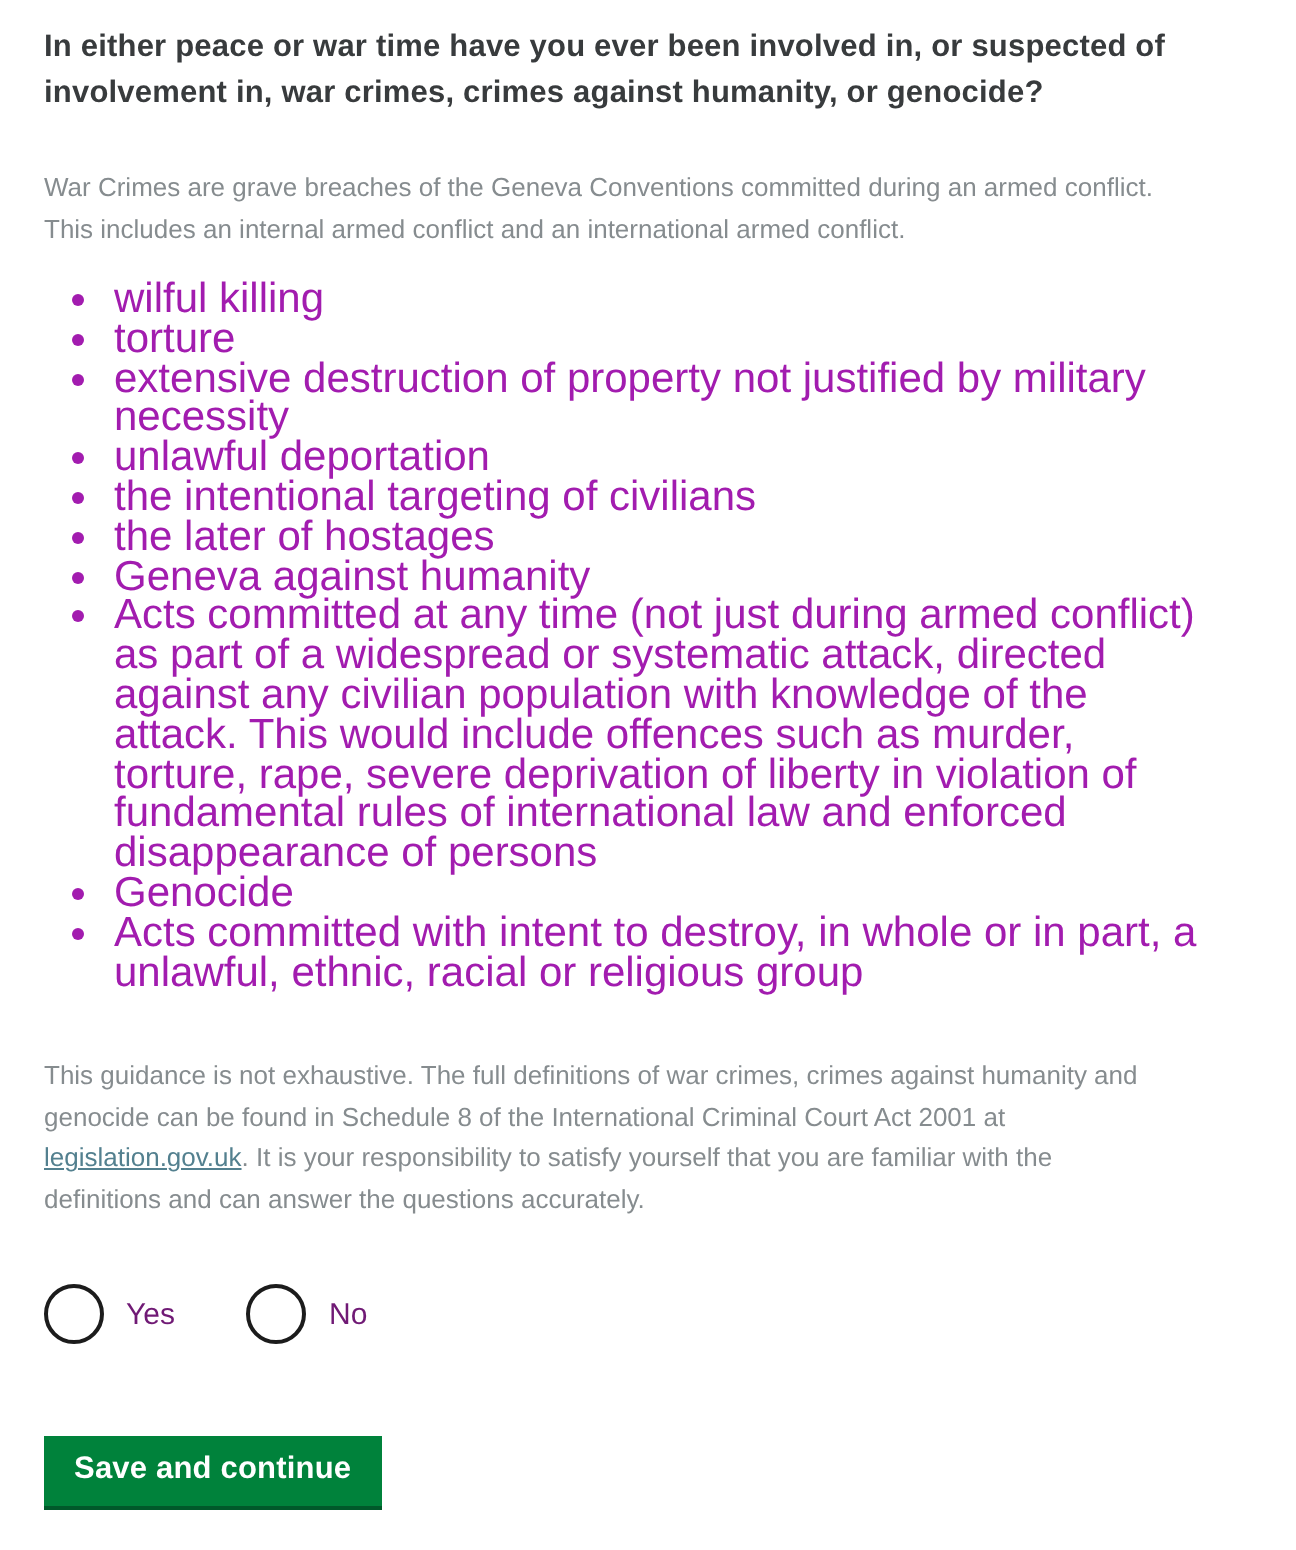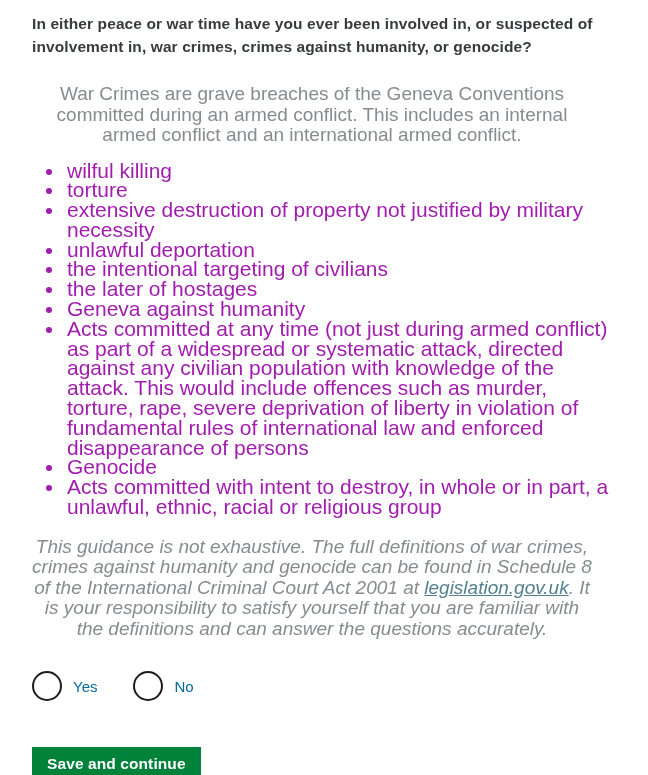--- a/index.html
+++ b/index.html
@@ -5,53 +5,52 @@
   * { margin: 0; padding: 0; box-sizing: border-box; }
   html, body {
     width: 648px;
     background: #ffffff;
     font-family: "Liberation Sans", "DejaVu Sans", sans-serif;
   }
   .page {
     width: 648px;
     height: 775px;
     background: #ffffff;
-    padding: 12px 28px 0 32px;
+    padding: 12px 28px 0 22px;
     overflow: hidden;
   }
   .question-heading {
     color: #383b3d;
     font-size: 15.5px;
     line-height: 23px;
     font-weight: 700;
     max-width: 575px;
     letter-spacing: 0.1px;
   }
   .body-text {
     color: #868c8f;
-    font-size: 19px;
+    font-size: 13px;
     line-height: 20.5px;
     max-width: 560px;
-    text-align: center;
   }
   .para-war-crimes { margin-top: 26px; }
   .para-list-intro { margin-top: 20px; }
   ul.acts-list {
     margin-top: 15px;
     padding-left: 33px;
     list-style: disc outside;
   }
   ul.acts-list li {
     color: #a21caf;
     font-size: 21px;
     line-height: 19.8px;
     max-width: 545px;
     padding-left: 2px;
   }
-  .guidance-para { margin-top: 20px; max-width: 560px; font-style: italic; }
+  .guidance-para { margin-top: 32px; max-width: 560px; }
   a.inline-link {
     color: #53808f;
     text-decoration: underline;
     cursor: pointer;
   }
   .radio-group {
     margin-top: 32px;
     display: flex;
     align-items: center;
     gap: 36px;
@@ -64,21 +63,21 @@
   }
   .radio-circle {
     width: 30px;
     height: 30px;
     border: 2px solid #1c1c1c;
     border-radius: 50%;
     background: #ffffff;
     flex: 0 0 auto;
   }
   .radio-label {
-    color: #0369a1;
+    color: #701a75;
     font-size: 15px;
   }
   .save-button {
     margin-top: 46px;
     display: inline-block;
     background: #00823b;
     color: #ffffff;
     font-family: "Liberation Sans", "DejaVu Sans", sans-serif;
     font-size: 15.5px;
     font-weight: 600;

